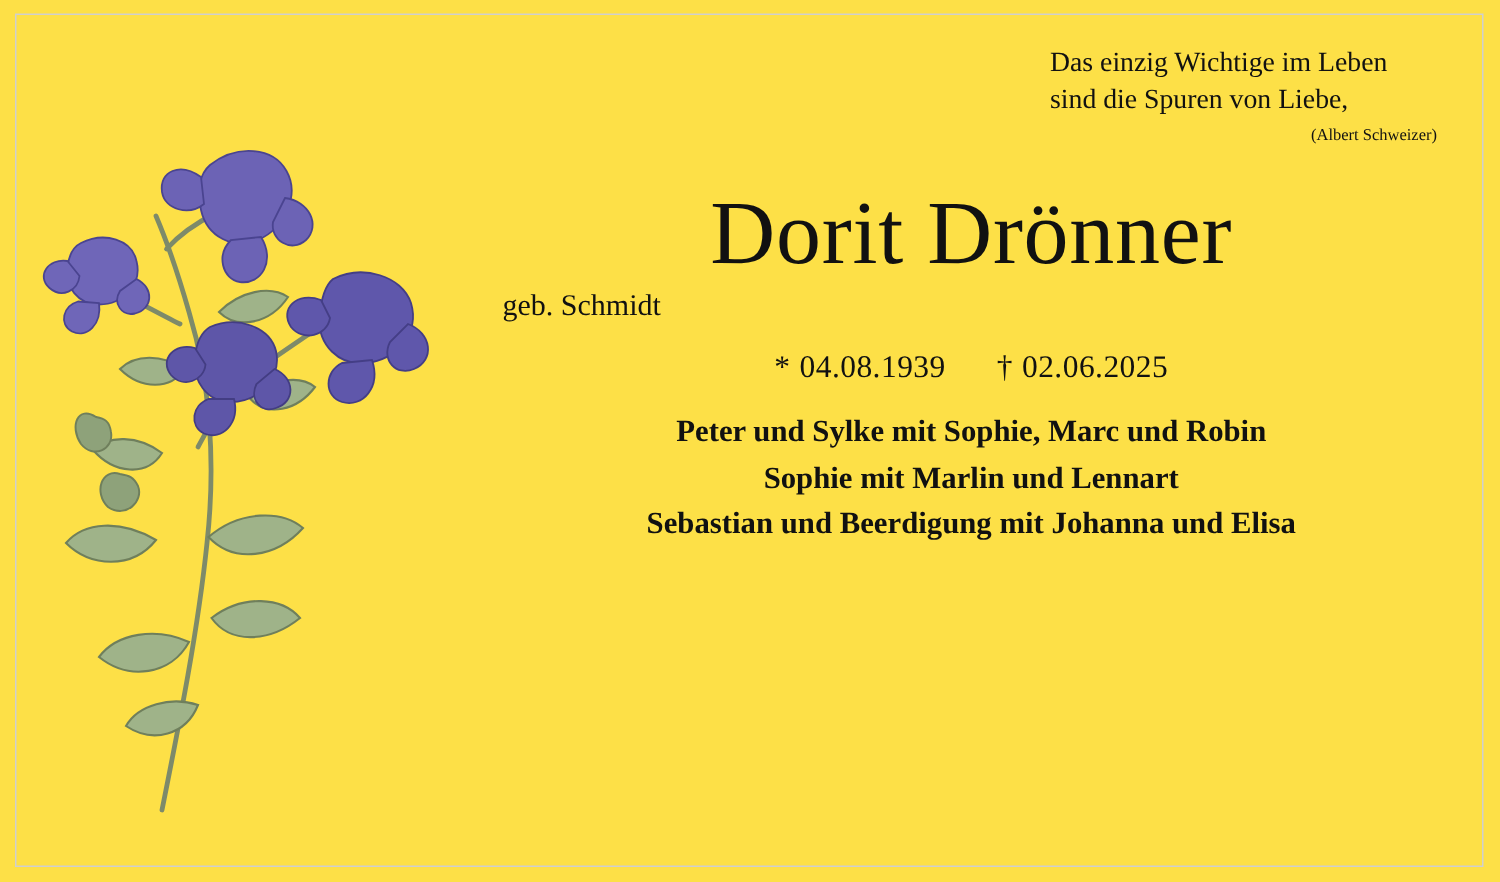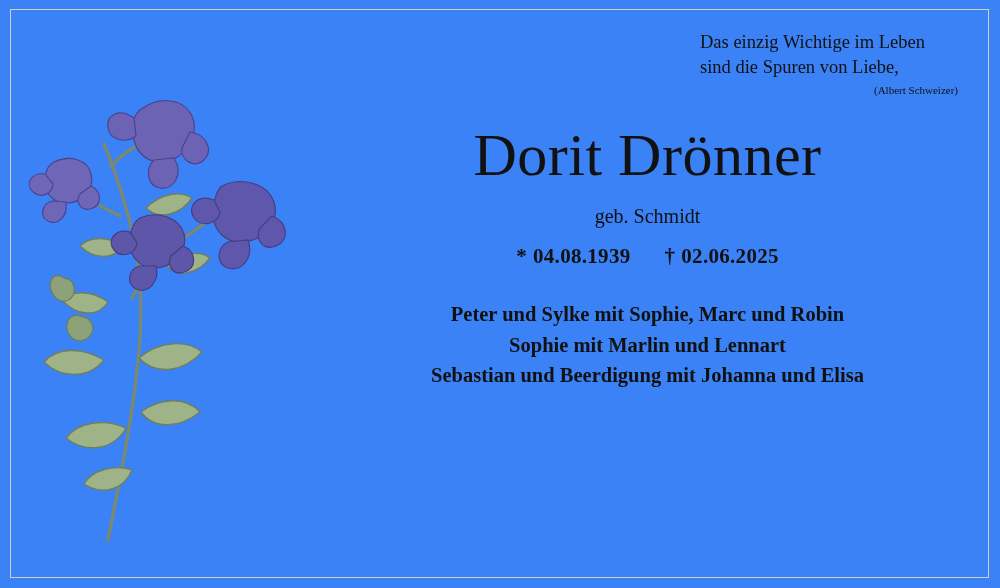--- a/index.html
+++ b/index.html
@@ -8,21 +8,21 @@
     background: #ffffff;
   }
   body {
     font-family: "Liberation Serif", serif;
     color: #111111;
   }
   .obituary {
     position: relative;
     width: 1000px;
     height: 588px;
-    background: #3b82f6;
+    background: #fde047;
     overflow: hidden;
     box-sizing: border-box;
   }
   
   .border-frame {
     position: absolute;
     left: 10px;
     top: 9px;
     width: 979px;
     height: 569px;
@@ -76,38 +76,37 @@
   .deceased-name {
     margin-top: 26px;
     text-align: center;
     font-size: 60px;
     letter-spacing: 0.5px;
     line-height: 1.05;
     font-weight: normal;
   }
 
   .maiden-name {
-    margin-top: 18px;
-    text-align: center;
+    margin-top: 6px;
     font-size: 20px;
   }
 
   .dates {
     margin-top: 16px;
     text-align: center;
     font-size: 21px;
-    font-weight: bold;
+    font-weight: normal;
     letter-spacing: 0.3px;
   }
   .dates .star { margin-right: 6px; }
   .dates .gap { display: inline-block; width: 34px; }
   .dates .cross { margin-right: 6px; }
 
   .mourners {
-    margin-top: 30px;
+    margin-top: 16px;
     text-align: center;
     font-size: 20.5px;
     font-weight: bold;
     line-height: 1.5;
   }
 
   .funeral-info {
     margin-top: 30px;
     font-size: 20.5px;
     line-height: 1.4;

